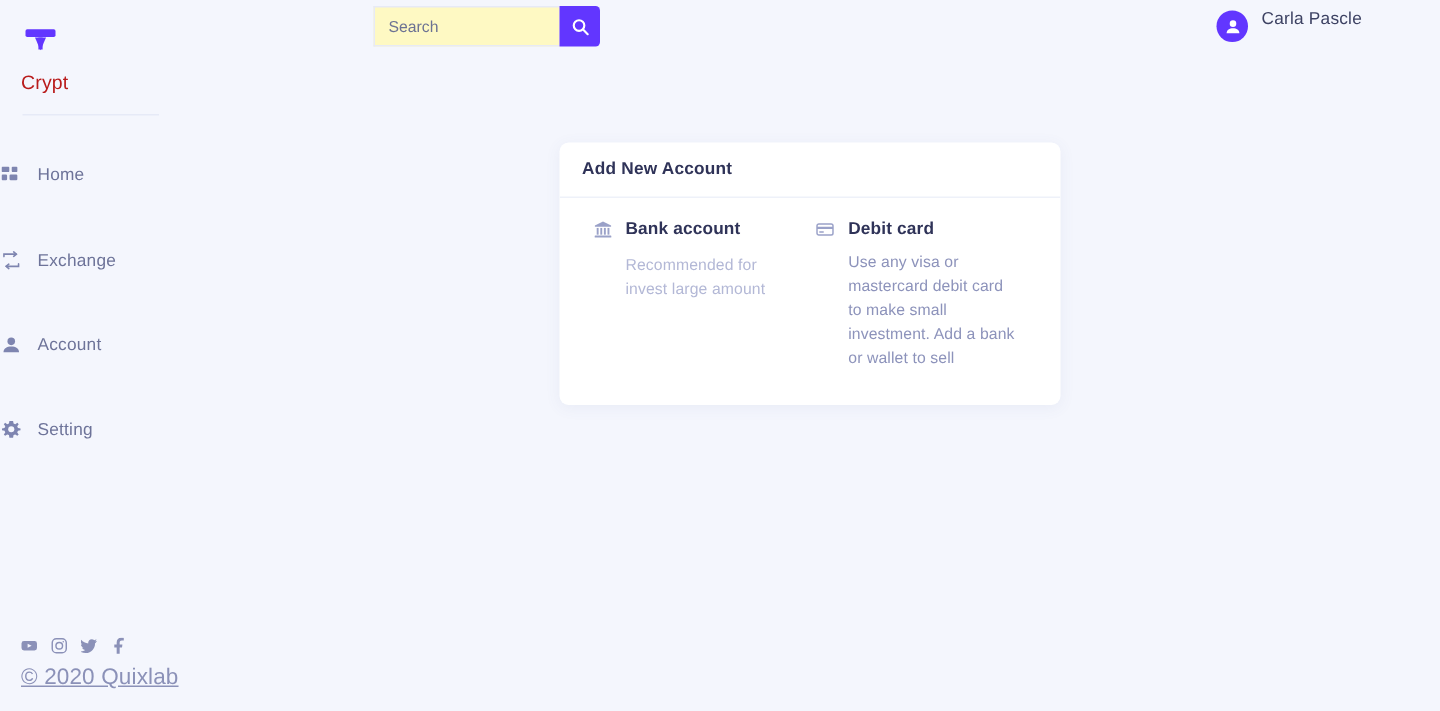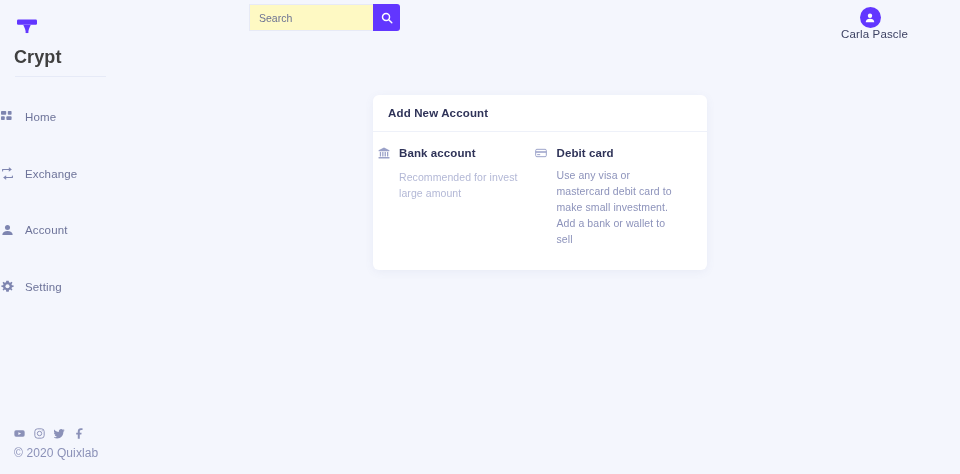--- a/index.html
+++ b/index.html
@@ -34,23 +34,23 @@
   }
 
   .brand-logo {
     width: 26px;
     height: 26px;
     display: block;
   }
 
   .brand-name {
     margin-top: 5px;
-    font-size: 18px;
-    font-weight: bold;
-    color: #404040;
+    font-size: 13px;
+    font-weight: normal;
+    color: #b91c1c;
     letter-spacing: .1px;
   }
 
   .sidebar-divider {
     position: absolute;
     left: 15px;
     top: 76px;
     width: 91px;
     height: 1px;
     background: #e6eaf7;
@@ -114,23 +114,24 @@
     align-items: center;
     justify-content: center;
     width: 11px;
     height: 11px;
     cursor: pointer;
   }
 
   .social-icon svg { display: block; }
 
   .copyright {
-    font-size: 12px;
+    font-size: 15px;
     color: #8b91b8;
     letter-spacing: .1px;
+    text-decoration: underline;
   }
 
   
   .search-wrap {
     position: absolute;
     left: 249px;
     top: 4px;
     display: flex;
     height: 27px;
   }
@@ -162,23 +163,22 @@
     border-radius: 0 3px 3px 0;
   }
 
   .search-button svg { display: block; }
 
   .profile {
     position: absolute;
     right: 52px;
     top: 7px;
     display: flex;
-    align-items: center;
+    align-items: flex-start;
     cursor: pointer;
-    flex-direction: column;
   }
 
   .avatar {
     width: 21px;
     height: 21px;
     border-radius: 50%;
     background: #6236ff;
     display: flex;
     align-items: center;
     justify-content: center;
@@ -216,21 +216,21 @@
 
   .card-title {
     font-size: 11.5px;
     font-weight: bold;
     color: #2f3358;
     letter-spacing: .15px;
   }
 
   .card-body {
     display: flex;
-    padding: 14px 15px 22px 4px;
+    padding: 14px 15px 22px 22px;
   }
 
   .option {
     width: 50%;
     padding-right: 14px;
   }
 
   .option-head {
     display: flex;
     align-items: center;

